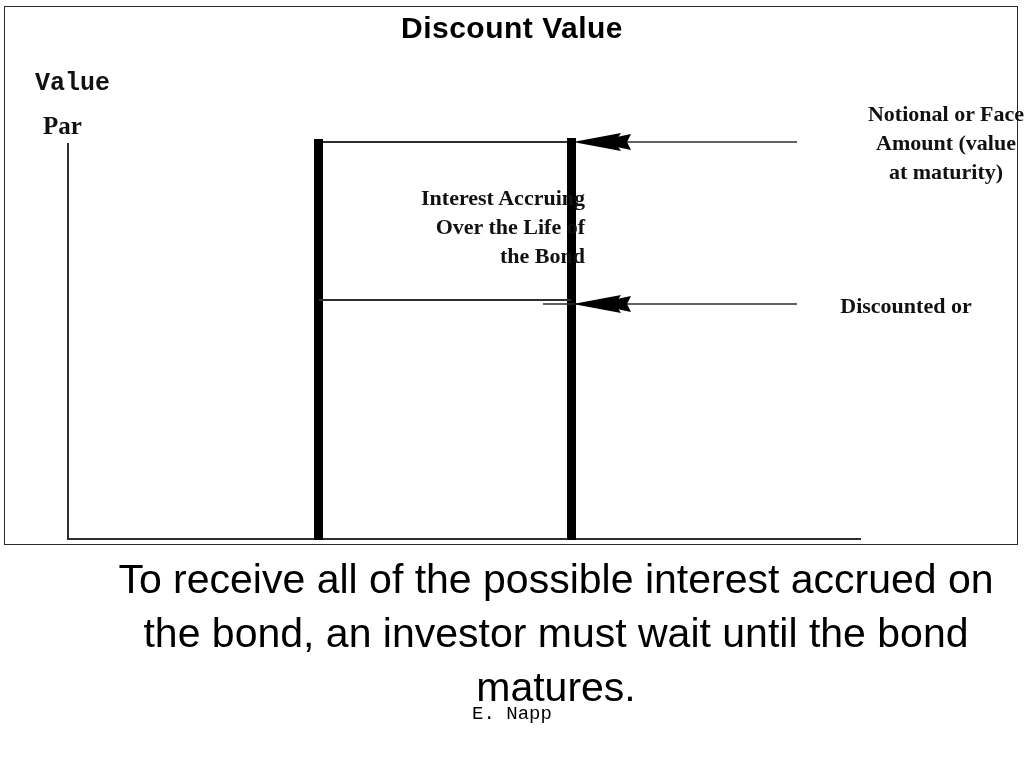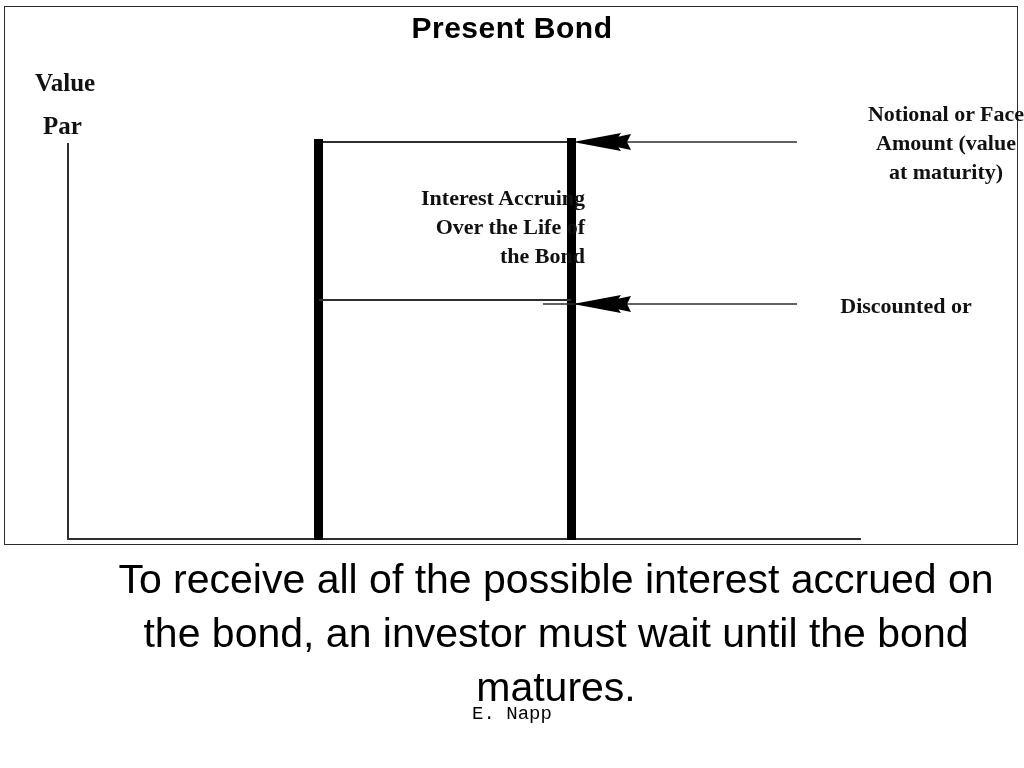--- a/index.html
+++ b/index.html
@@ -48,20 +48,21 @@
     position: absolute;
     font-family: "Liberation Serif", "DejaVu Serif", serif;
     font-weight: bold;
     color: #111;
     white-space: nowrap;
   }
   #value-label {
     left: 30px;
     top: 62px;
     font-size: 25px;
+    font-family: Liberation Mono, monospace;
   }
   #par-label {
     left: 38px;
     top: 105px;
     font-size: 25px;
   }
 
   
   #y-axis {
     position: absolute;
@@ -182,21 +183,21 @@
     font-family: Liberation Mono, monospace;
     font-size: 19px;
     color: #000;
   }
 </style>
 </head>
 <body>
 
 <div id="chart-frame">
 
-  <div id="chart-title">Present Bond</div>
+  <div id="chart-title">Discount Value</div>
 
   <div class="serif-label" id="value-label">Value</div>
 
   <div class="serif-label" id="par-label">Par</div>
 
   <div id="y-axis"></div>
   <div id="x-axis"></div>
 
   <div id="top-connector"></div>
 

